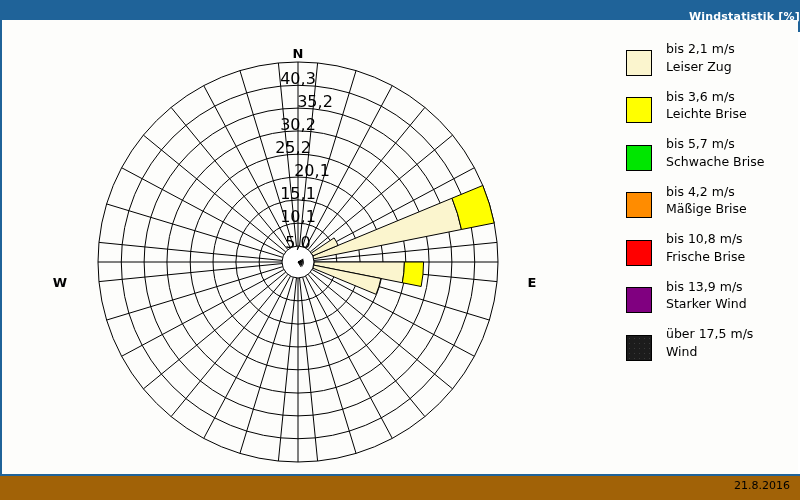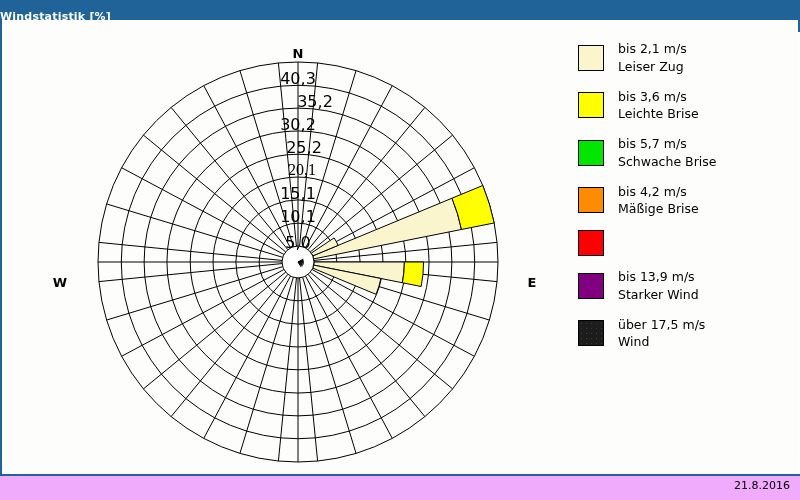--- a/index.html
+++ b/index.html
@@ -8,42 +8,42 @@
     background:#ffffff;
     font-family:"DejaVu Sans","Liberation Sans",sans-serif;
     overflow:hidden;position:relative;
   }
   #app{position:absolute;inset:0;background:#ffffff;}
 
   
   .titlebar{
     position:absolute;left:0;top:0;width:800px;height:32px;
     background:#1f6399;
-    display:flex;align-items:center;justify-content:flex-start;
+    display:flex;align-items:center;justify-content:flex-end;
   }
   .titlebar .ttl{
     color:#ffffff;font-size:11px;font-weight:bold;letter-spacing:.2px;
     font-family:"DejaVu Sans","Liberation Sans",sans-serif;
   }
 
   
   .panel{
     position:absolute;left:0;top:20px;width:798px;height:454px;
     background:#fdfdfb;
     border-left:2px solid #1f6399;
     border-right:0;
     box-sizing:border-box;
   }
   .panel-bottomline{
     position:absolute;left:0;top:474px;width:800px;height:2px;background:#1f6399;
   }
 
   
   .footer{
-    position:absolute;left:0;top:476px;width:800px;height:24px;background:#f0abfc;
+    position:absolute;left:0;top:476px;width:800px;height:24px;background:#a16207;
   }
   .footer .date{
     position:absolute;right:10px;top:3px;
     font-size:11px;color:#000;
     font-family:"DejaVu Sans","Liberation Sans",sans-serif;
   }
 
   
   .rose-wrap{position:absolute;left:0;top:20px;width:560px;height:454px;}
   svg.rose{position:absolute;left:0;top:0;}
@@ -59,21 +59,21 @@
   #lbl-e{left:520px;top:255px;width:24px;}
 
   .r-tick{
     position:absolute;font-size:16px;color:#000;
     font-family:"DejaVu Sans","Liberation Sans",sans-serif;
     text-align:center;width:46px;
   }
 
   
   .legend{position:absolute;left:578px;top:40px;width:215px;}
-  .legend-item{display:flex;align-items:center;margin-bottom:12px;}
+  .legend-item{display:flex;align-items:flex-end;margin-bottom:12px;margin-left:48px;}
   .swatch{
     width:26px;height:26px;border:1px solid #000;
     flex:0 0 26px;margin-right:14px;box-sizing:border-box;
   }
   .legend-text{
     font-size:12.5px;color:#000;line-height:1.42;
     font-family:"DejaVu Sans","Liberation Sans",sans-serif;
     white-space:nowrap;
   }
   .legend-text span{display:block;}
@@ -162,22 +162,22 @@
 
     <div class="compass-label" id="lbl-n">N</div>
     <div class="compass-label" id="lbl-s">S</div>
     <div class="compass-label" id="lbl-w">W</div>
     <div class="compass-label" id="lbl-e">E</div>
 
     <div id="rtick-layer">
         <div class="r-tick" style="left: 275px; top: 213px;">5,0</div>
         <div class="r-tick" style="left: 275px; top: 186.886px;">10,1</div>
         <div class="r-tick" style="left: 275px; top: 164.057px;">15,1</div>
-        <div class="r-tick" style="left: 279px; top: 141.228px; font-family: Liberation Serif, serif;">20,1</div>
-        <div class="r-tick" style="left: 281px; top: 117.943px;">25,2</div>
+        <div class="r-tick" style="left: 289px; top: 141.228px;">20,1</div>
+        <div class="r-tick" style="left: 270px; top: 117.943px;">25,2</div>
         <div class="r-tick" style="left: 275px; top: 95.1141px;">30,2</div>
         <div class="r-tick" style="left: 292px; top: 72.2854px;">35,2</div>
         <div class="r-tick" style="left: 275px; top: 49px;">40,3</div>
       </div>
   </div>
 
   <div class="legend" id="legend">
       <div class="legend-item">
         <div class="swatch" style="background: rgb(251, 245, 206);"></div>
         <div class="legend-text">
@@ -201,20 +201,24 @@
       </div>
       <div class="legend-item">
         <div class="swatch" style="background: rgb(255, 140, 0);"></div>
         <div class="legend-text">
           <span>bis 4,2 m/s</span>
           <span>Mäßige Brise</span>
         </div>
       </div>
       <div class="legend-item">
         <div class="swatch" style="background: rgb(255, 0, 0);"></div>
+        <div class="legend-text">
+          <span>bis 10,8 m/s</span>
+          <span>Frische Brise</span>
+        </div>
       </div>
       <div class="legend-item">
         <div class="swatch" style="background: rgb(128, 0, 128);"></div>
         <div class="legend-text">
           <span>bis 13,9 m/s</span>
           <span>Starker Wind</span>
         </div>
       </div>
       <div class="legend-item">
         <div class="swatch" style="background: radial-gradient(rgb(58, 58, 58) 0.8px, transparent 0.9px) 0% 0% / 5px 5px rgb(28, 28, 28);"></div>

